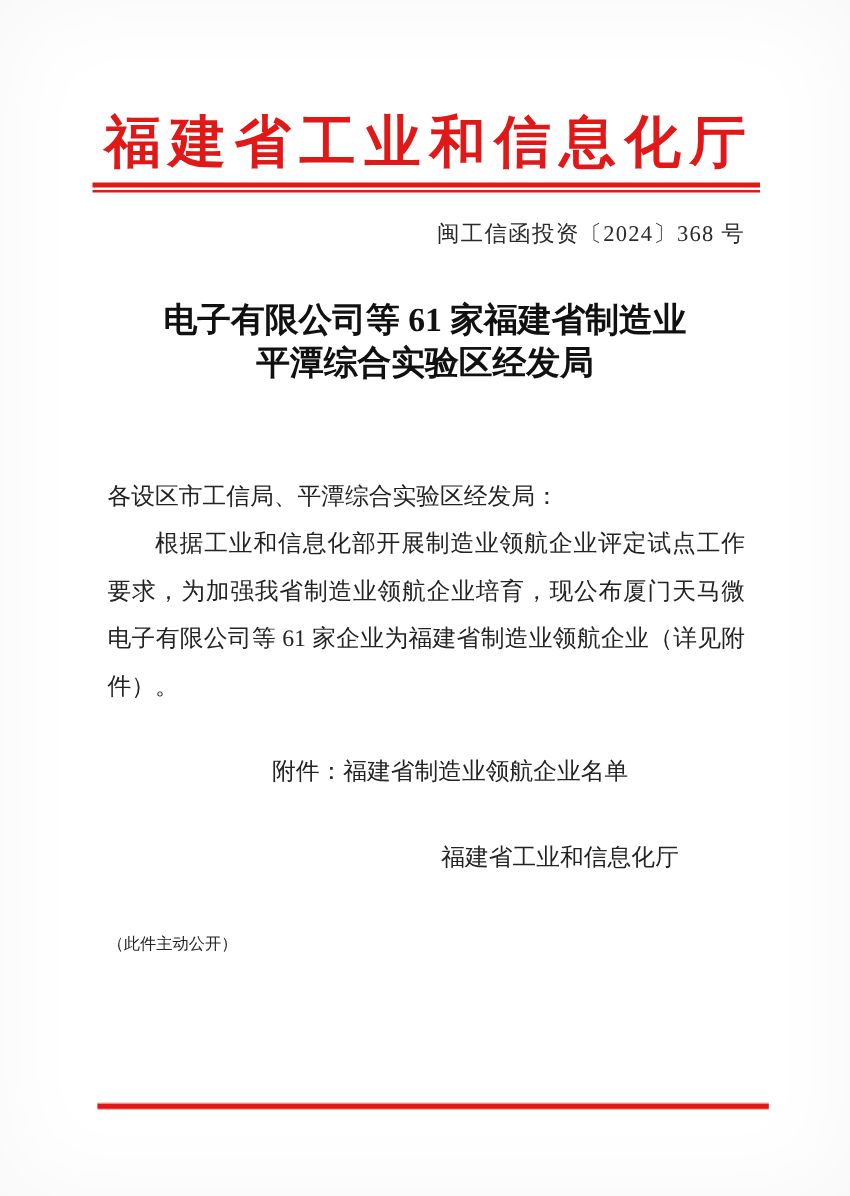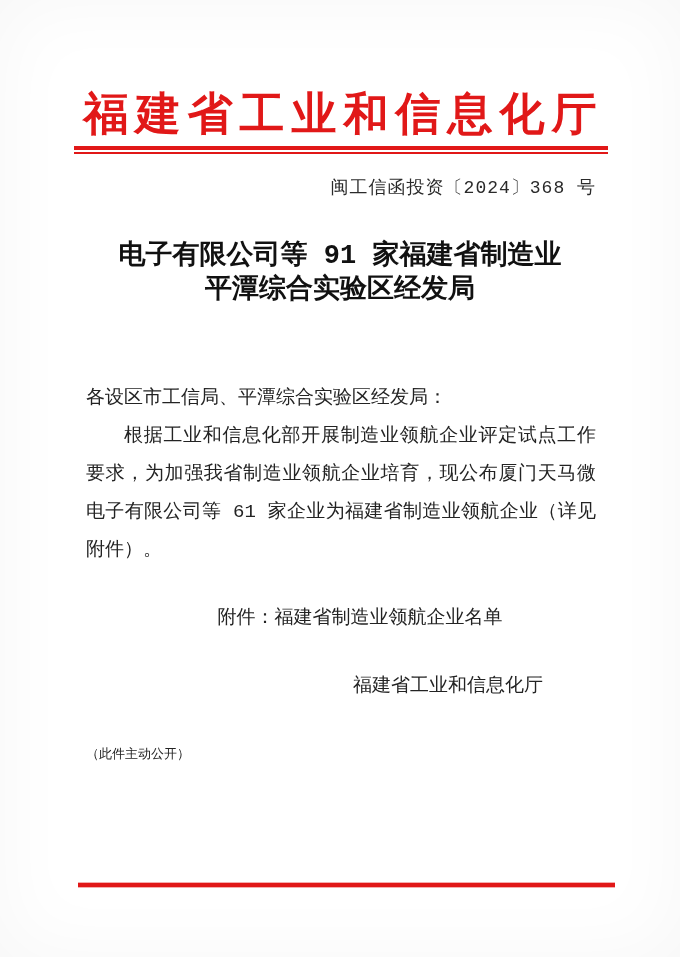--- a/index.html
+++ b/index.html
@@ -7,21 +7,21 @@
     padding: 0;
     background: #ffffff;
   }
   .page {
     position: relative;
     width: 680px;
     height: 957px;
     margin: 0 auto;
     background: #ffffff;
     box-shadow: inset 0 0 80px rgba(0,0,0,0.035);
-    font-family: Liberation Mono, monospace;
+    font-family: Liberation Serif, serif;
     color: #1f1f1f;
     overflow: hidden;
   }
   .agency-header {
     position: absolute;
     top: 84px;
     left: 0;
     right: 0;
     margin: 0;
     text-align: center;
@@ -119,21 +119,21 @@
   <h1 class="agency-header">福建省工业和信息化厅</h1>
 
   <div class="header-rule">
     <div class="rule-thick"></div>
     <div class="rule-thin"></div>
   </div>
 
   <div class="doc-number">闽工信函投资〔2024〕368 号</div>
 
   <div class="doc-title">
-    <div>电子有限公司等 91 家福建省制造业</div>
+    <div>电子有限公司等 61 家福建省制造业</div>
     <div>平潭综合实验区经发局</div>
   </div>
 
   <div class="body-text">
     <p class="salutation">各设区市工信局、平潭综合实验区经发局：</p>
     <p class="paragraph">根据工业和信息化部开展制造业领航企业评定试点工作要求，为加强我省制造业领航企业培育，现公布厦门天马微电子有限公司等 61 家企业为福建省制造业领航企业（详见附件）。</p>
     <p class="attachment">附件：福建省制造业领航企业名单</p>
   </div>
 
   <div class="signature">

